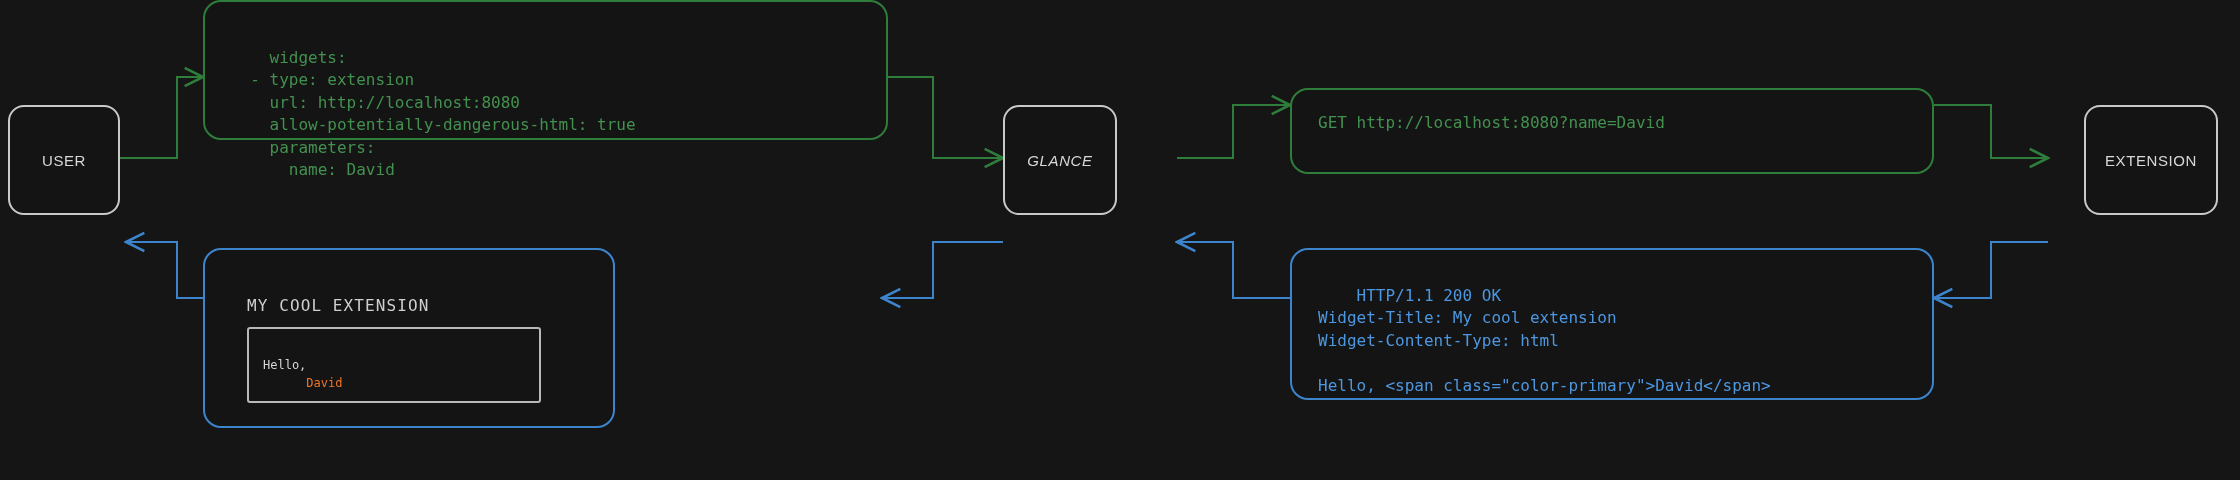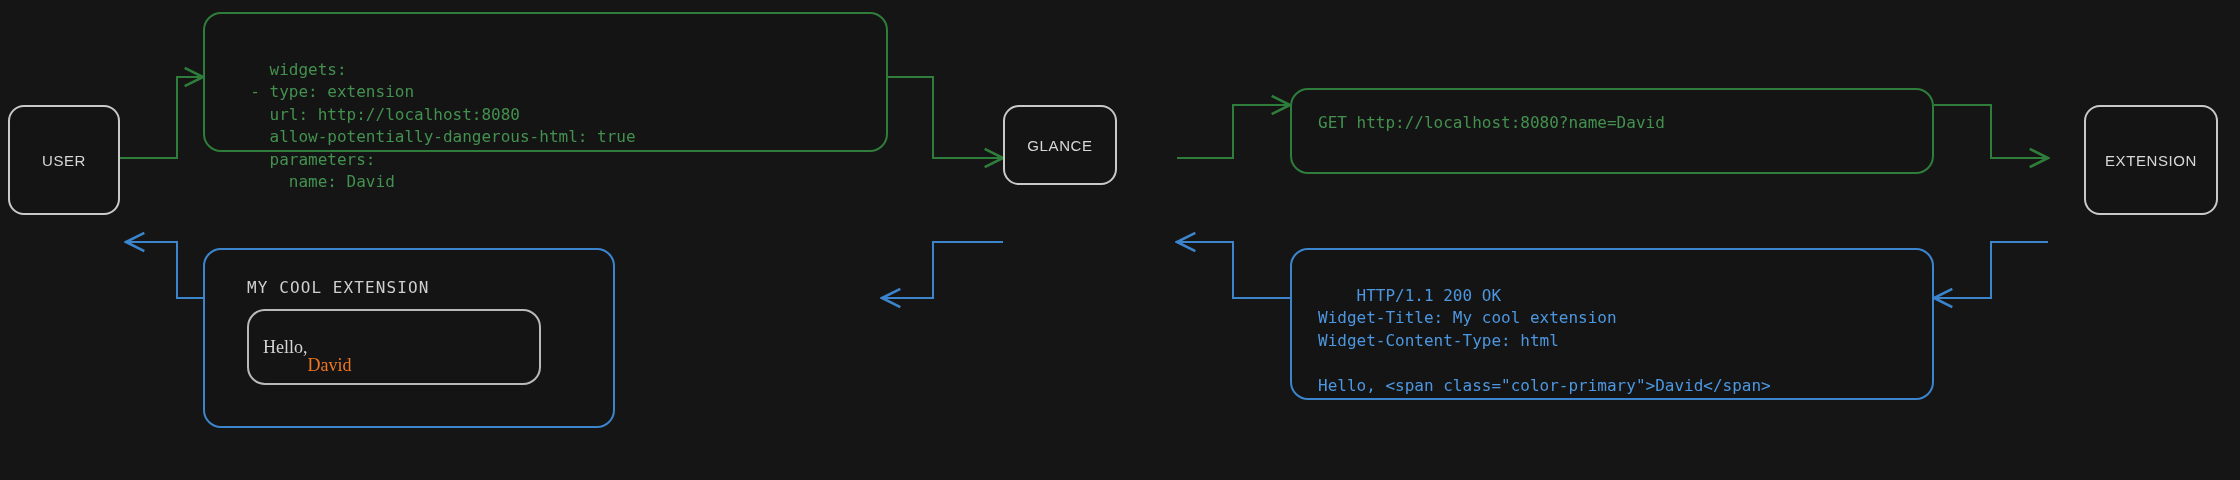--- a/index.html
+++ b/index.html
@@ -57,35 +57,34 @@
     border: 2px solid #3c84cc;
     border-radius: 18px;
     background: #141414;
     box-sizing: border-box;
     padding: 22px 26px;
   }
   .widget-title {
     color: #cfcfcf;
     font-size: 16px;
     letter-spacing: 1.1px;
-    margin: 6px 0 12px 16px;
+    margin: 24px 0 12px 16px;
   }
   .widget-body {
     border: 2px solid #b9b9b9;
-    border-radius: 18px;
+    border-radius: 3px;
     box-sizing: border-box;
     margin-left: 16px;
     width: 294px;
     height: 76px;
     display: flex;
     align-items: center;
     padding-left: 14px;
     color: #d4d4d4;
-    font-size: 18px;
-    font-family: Liberation Serif, serif;
+    font-size: 12px;
   }
   .accent { color: #ee7623; margin-top: 36px; }
 </style>
 </head>
 <body>
 
 <div id="canvas">
 
   <svg class="wires" viewBox="0 0 2240 480" xmlns="http://www.w3.org/2000/svg">
     <defs>
@@ -121,29 +120,29 @@
     </g>
     <g>
       <path d="M203,298 L177,298 L177,242 L126,242" fill="none" stroke="#3c84cc" stroke-width="2" marker-end="url(#arrow-blue)"></path>
     </g>
   </svg>
 
   <div class="node" style="left:8px; top:105px; width:112px; height:110px;">
     <span>USER</span>
   </div>
 
-  <div class="node" style="left:1003px; top:105px; width:114px; height:80px;">
+  <div class="node" style="left:1003px; top:105px; width:114px; height:110px;font-style:italic;">
     <span>GLANCE</span>
   </div>
 
   <div class="node" style="left:2048px; top:105px; width:134px; height:110px;margin-left:36px;">
     <span>EXTENSION</span>
   </div>
 
-  <div class="bubble" style="left:203px; top:12px; width:685px; height:140px;">
+  <div class="bubble" style="left:203px; top:0; width:685px; height:140px;">
     <span>widgets:
   - type: extension
     url: http://localhost:8080
     allow-potentially-dangerous-html: true
     parameters:
       name: David</span>
   </div>
 
   <div class="bubble" style="left:1290px; top:88px; width:644px; height:86px; display:flex; ">
     <span>GET http://localhost:8080?name=David</span>

